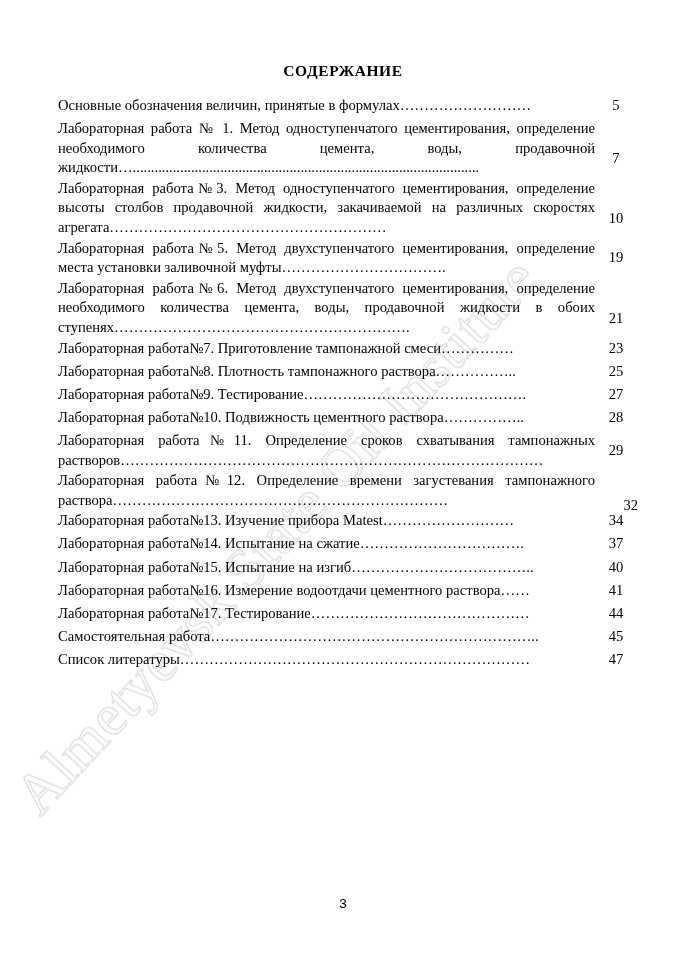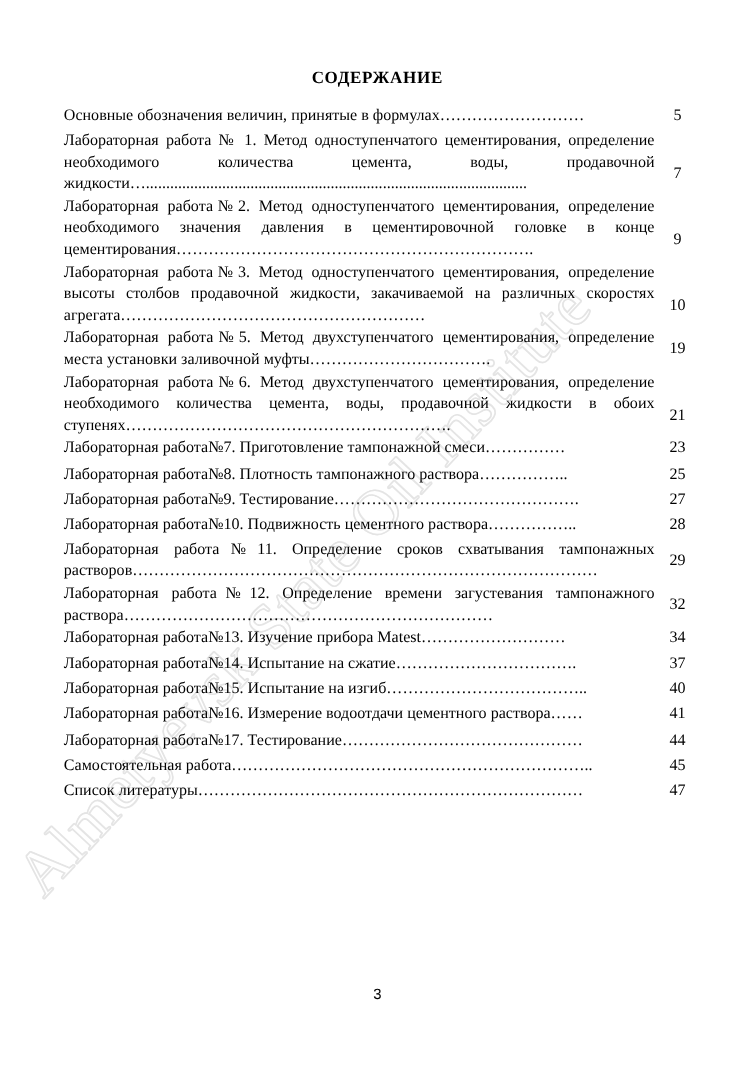--- a/index.html
+++ b/index.html
@@ -142,24 +142,20 @@
     <div class="toc" id="toc-list">
         <div class="toc-row block-1">
           <span class="entry-text single">Основные обозначения величин, принятые в формулах………………………</span>
           <span class="page-num" style="top: 0px;">5</span>
         </div>
         <div class="toc-row block-3">
           <span class="entry-text">Лабораторная работа № 1. Метод одноступенчатого цементирования, определение необходимого количества цемента, воды, продавочной жидкости…...............................................................................................</span>
           <span class="page-num" style="top: 30.38px;">7</span>
         </div>
         <div class="toc-row block-3">
-          <span class="entry-text">Лабораторная работа№2. Метод одноступенчатого цементирования, определение необходимого значения давления в цементировочной головке в конце цементирования………………………………………………………….</span>
-          <span class="page-num" style="top: 30.38px;">9</span>
-        </div>
-        <div class="toc-row block-3">
           <span class="entry-text">Лабораторная работа№3. Метод одноступенчатого цементирования, определение высоты столбов продавочной жидкости, закачиваемой на различных скоростях агрегата…………………………………………………</span>
           <span class="page-num" style="top: 30.38px;">10</span>
         </div>
         <div class="toc-row block-2">
           <span class="entry-text">Лабораторная работа№5. Метод двухступенчатого цементирования, определение места  установки заливочной муфты…………………………….</span>
           <span class="page-num" style="top: 9.8px;">19</span>
         </div>
         <div class="toc-row block-3">
           <span class="entry-text">Лабораторная работа№6. Метод двухступенчатого цементирования, определение необходимого количества цемента, воды, продавочной жидкости в обоих ступенях…………………………………………………….</span>
           <span class="page-num" style="top: 30.38px; text-align: center;">21</span>
@@ -179,21 +175,21 @@
         <div class="toc-row block-1">
           <span class="entry-text single">Лабораторная работа№10. Подвижность цементного раствора……………..</span>
           <span class="page-num" style="top: 0px;">28</span>
         </div>
         <div class="toc-row block-2">
           <span class="entry-text">Лабораторная работа№11. Определение сроков схватывания тампонажных растворов……………………………………………………………………………</span>
           <span class="page-num" style="top: 9.8px;">29</span>
         </div>
         <div class="toc-row block-2">
           <span class="entry-text">Лабораторная работа№12. Определение времени загустевания тампонажного раствора……………………………………………………………</span>
-          <span class="page-num" style="top: 10px;">32</span>
+          <span class="page-num" style="top: 25px; text-align: right;">32</span>
         </div>
         <div class="toc-row block-1">
           <span class="entry-text single"> Лабораторная работа№13. Изучение прибора Matest………………………</span>
           <span class="page-num" style="top: 0px;">34</span>
         </div>
         <div class="toc-row block-1">
           <span class="entry-text single"> Лабораторная работа№14. Испытание на сжатие…………………………….</span>
           <span class="page-num" style="top: 0px;">37</span>
         </div>
         <div class="toc-row block-1">

